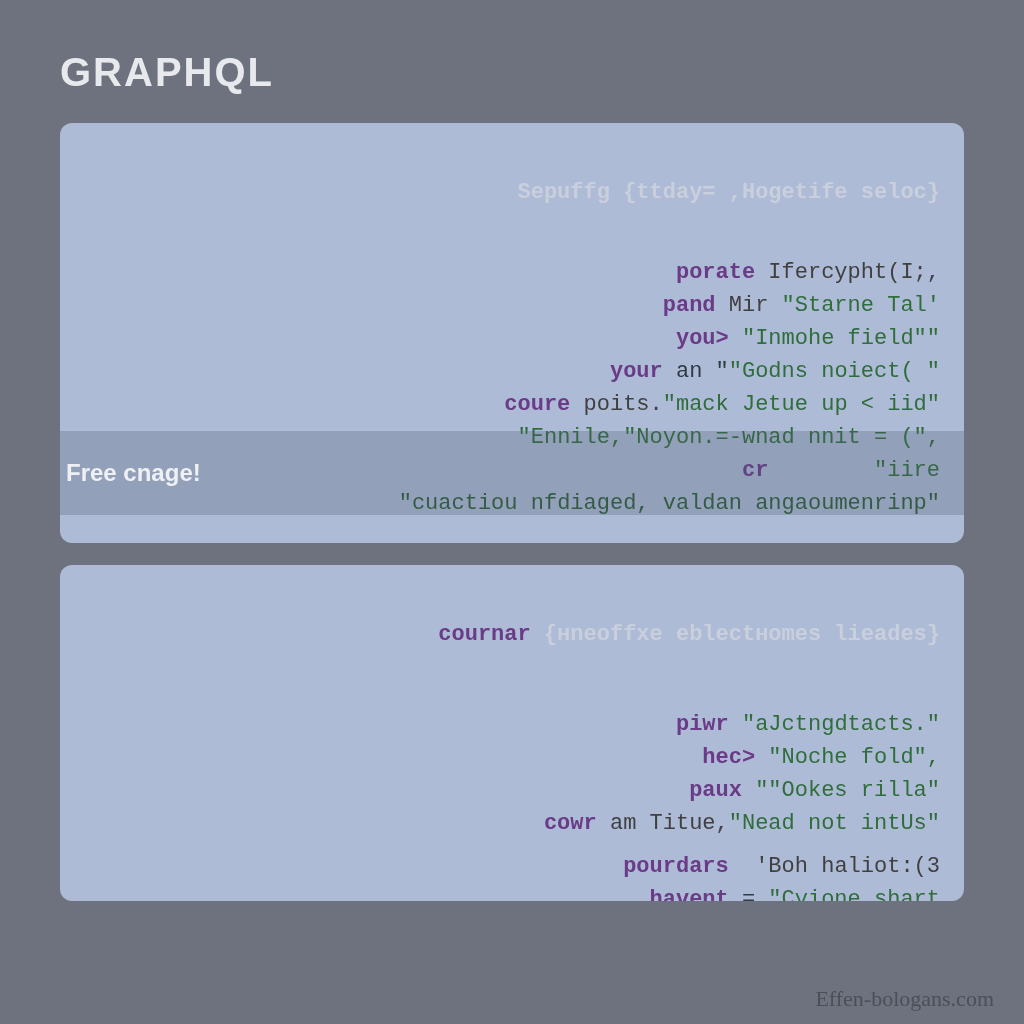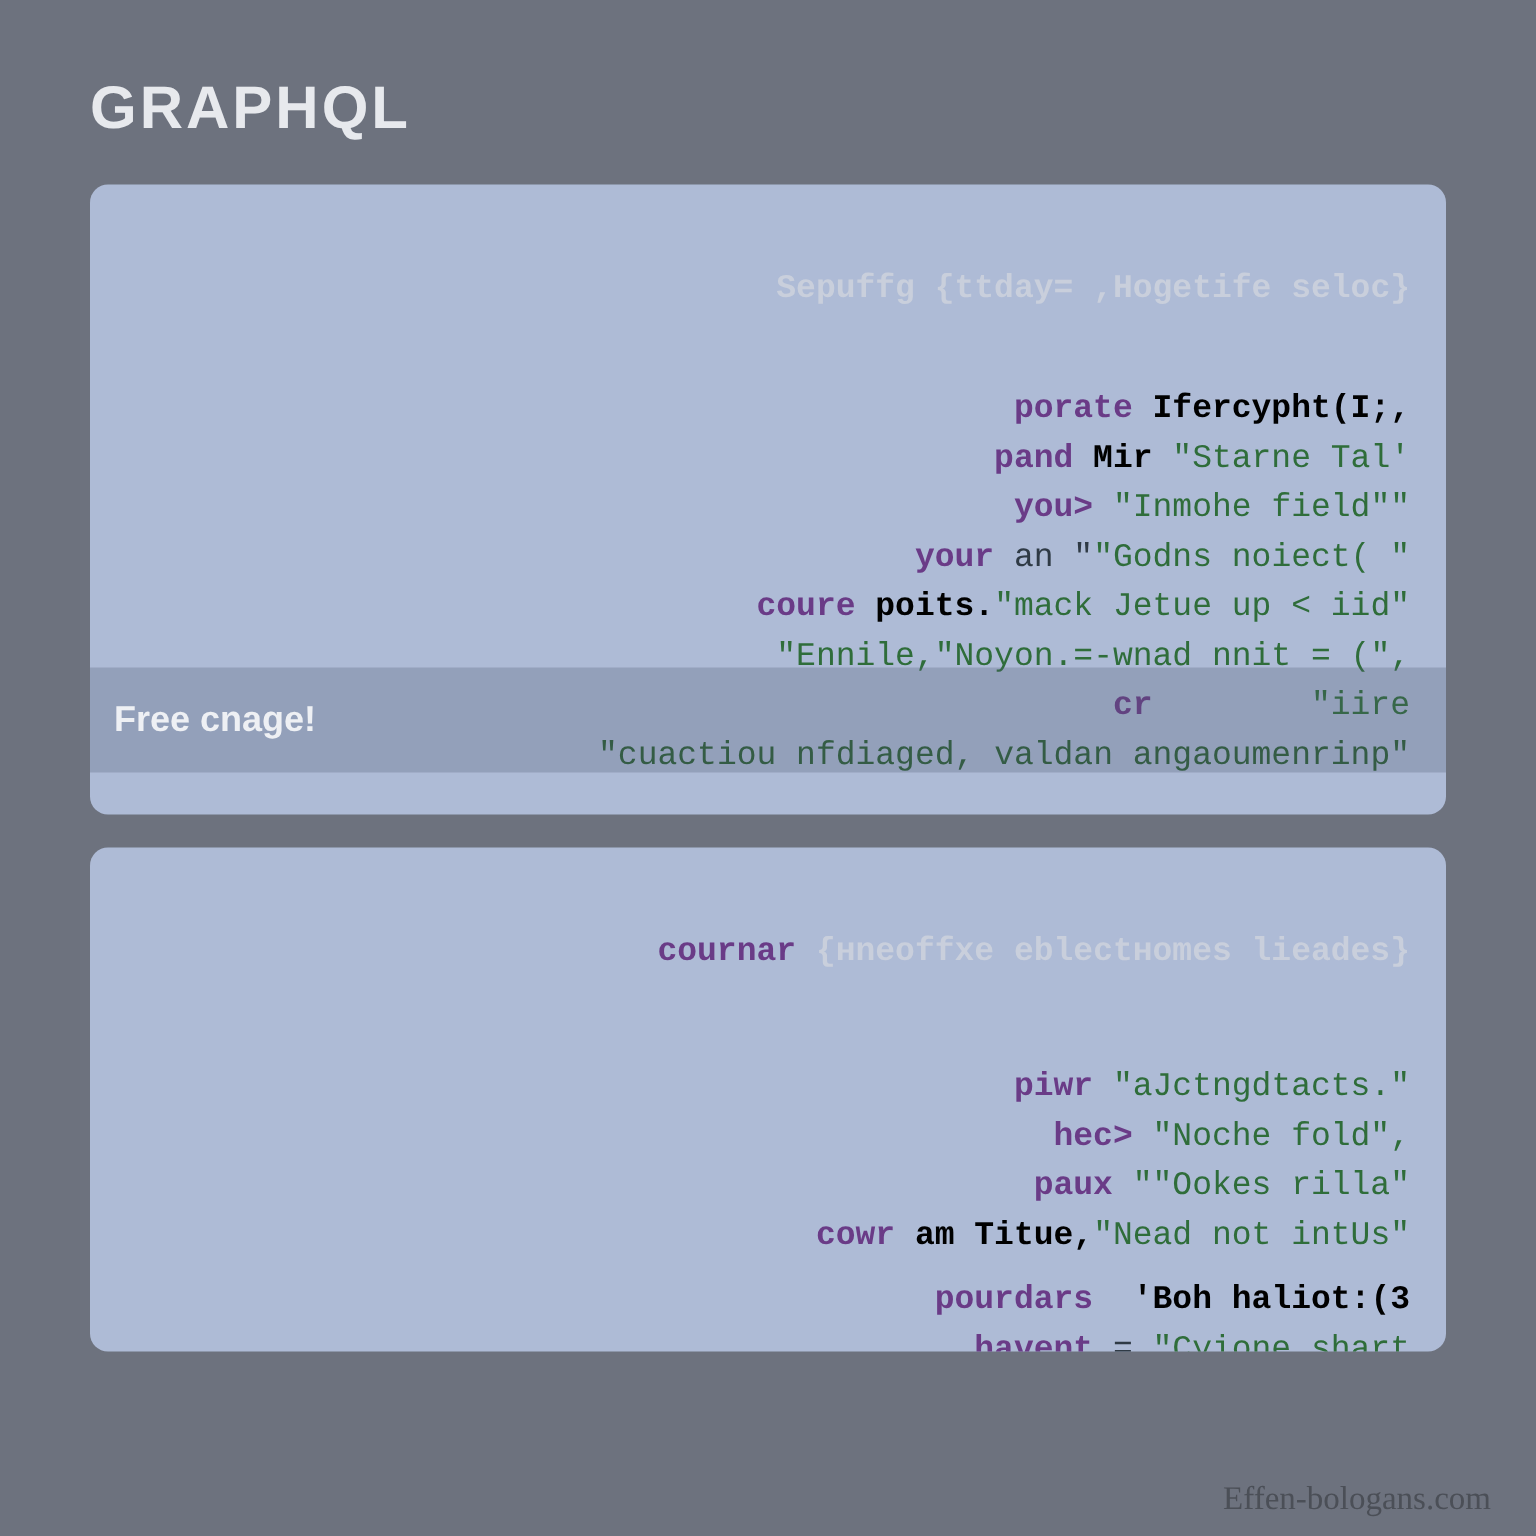--- a/index.html
+++ b/index.html
@@ -38,35 +38,35 @@
   .code-panel.second-panel {
     height: 336px;
   }
   .code-line { white-space: pre; text-align: right; }
   .header-line {
     color: #dcdde2;
     font-weight: 600;
     margin-bottom: 14px;
   }
   .tk-purple { color: #6a3b87; font-weight: 600; }
-  .tk-teal   { color: #000000; font-weight: 700; }
+  .tk-teal   { color: #404040; font-weight: 400; }
   .tk-green  { color: #2f6d3a; font-weight: 500; }
   .tk-darkgreen { color: #2a5e34; font-weight: 500; }
   .tk-plain  { color: #2f3a45; }
   .tk-light  { color: #c9cfdc; }
   .overlay-band {
     position: absolute;
     left: 0;
     right: 0;
-    height: 70px;
+    height: 84px;
     bottom: 28px;
     background: rgba(80,90,115,0.28);
     display: flex;
     align-items: center;
-    padding-left: 16px;
+    padding-left: 6px;
   }
   .overlay-text {
     color: #eef0f4;
     font-weight: 600;
     font-size: 24px;
     font-family: -apple-system, BlinkMacSystemFont, 'Segoe UI', sans-serif;
   }
   .watermark {
     position: absolute;
     right: 30px;

